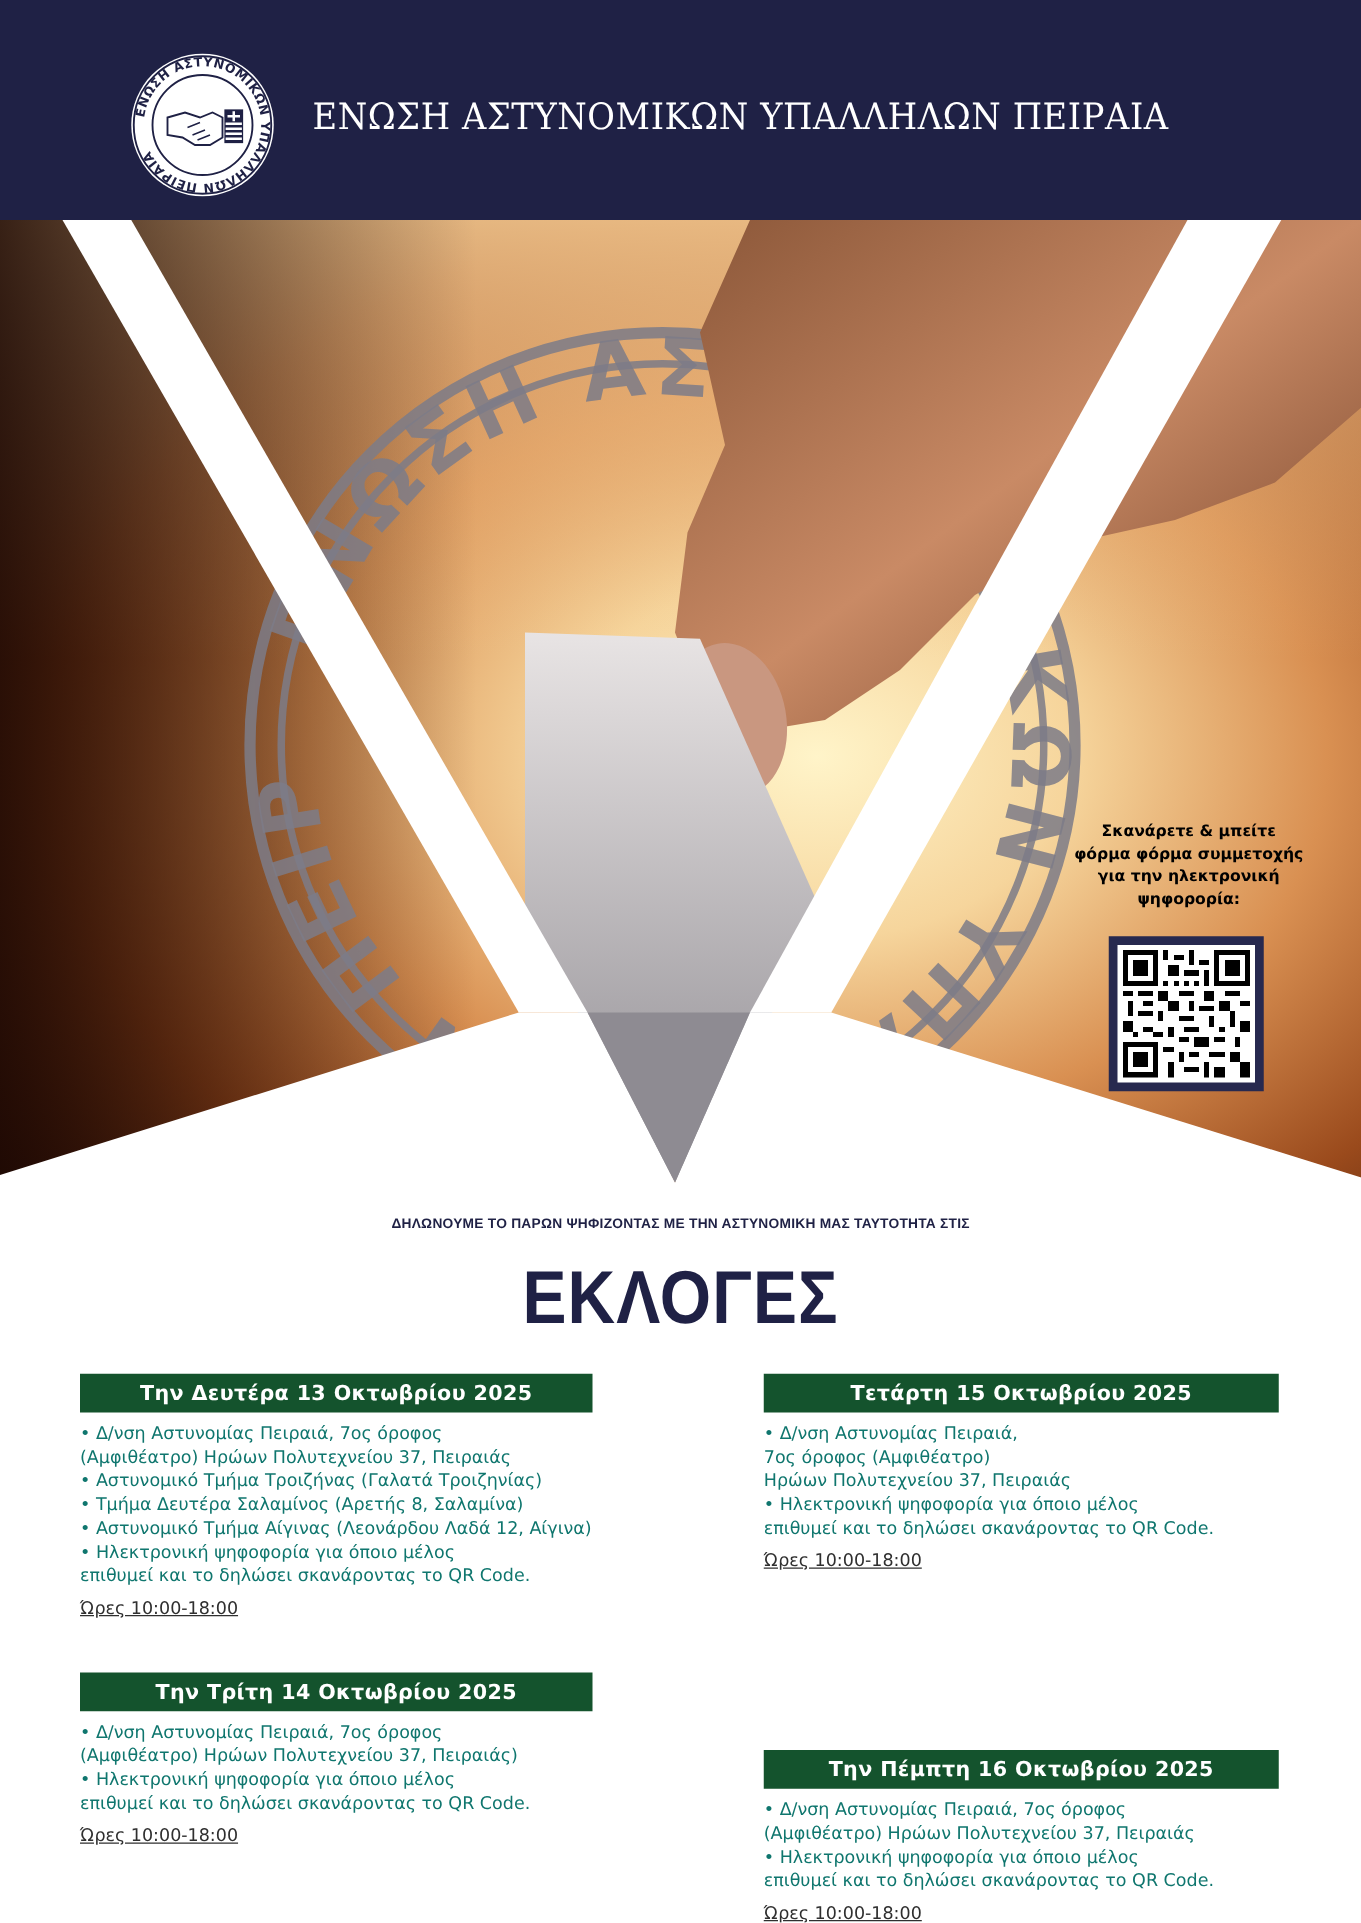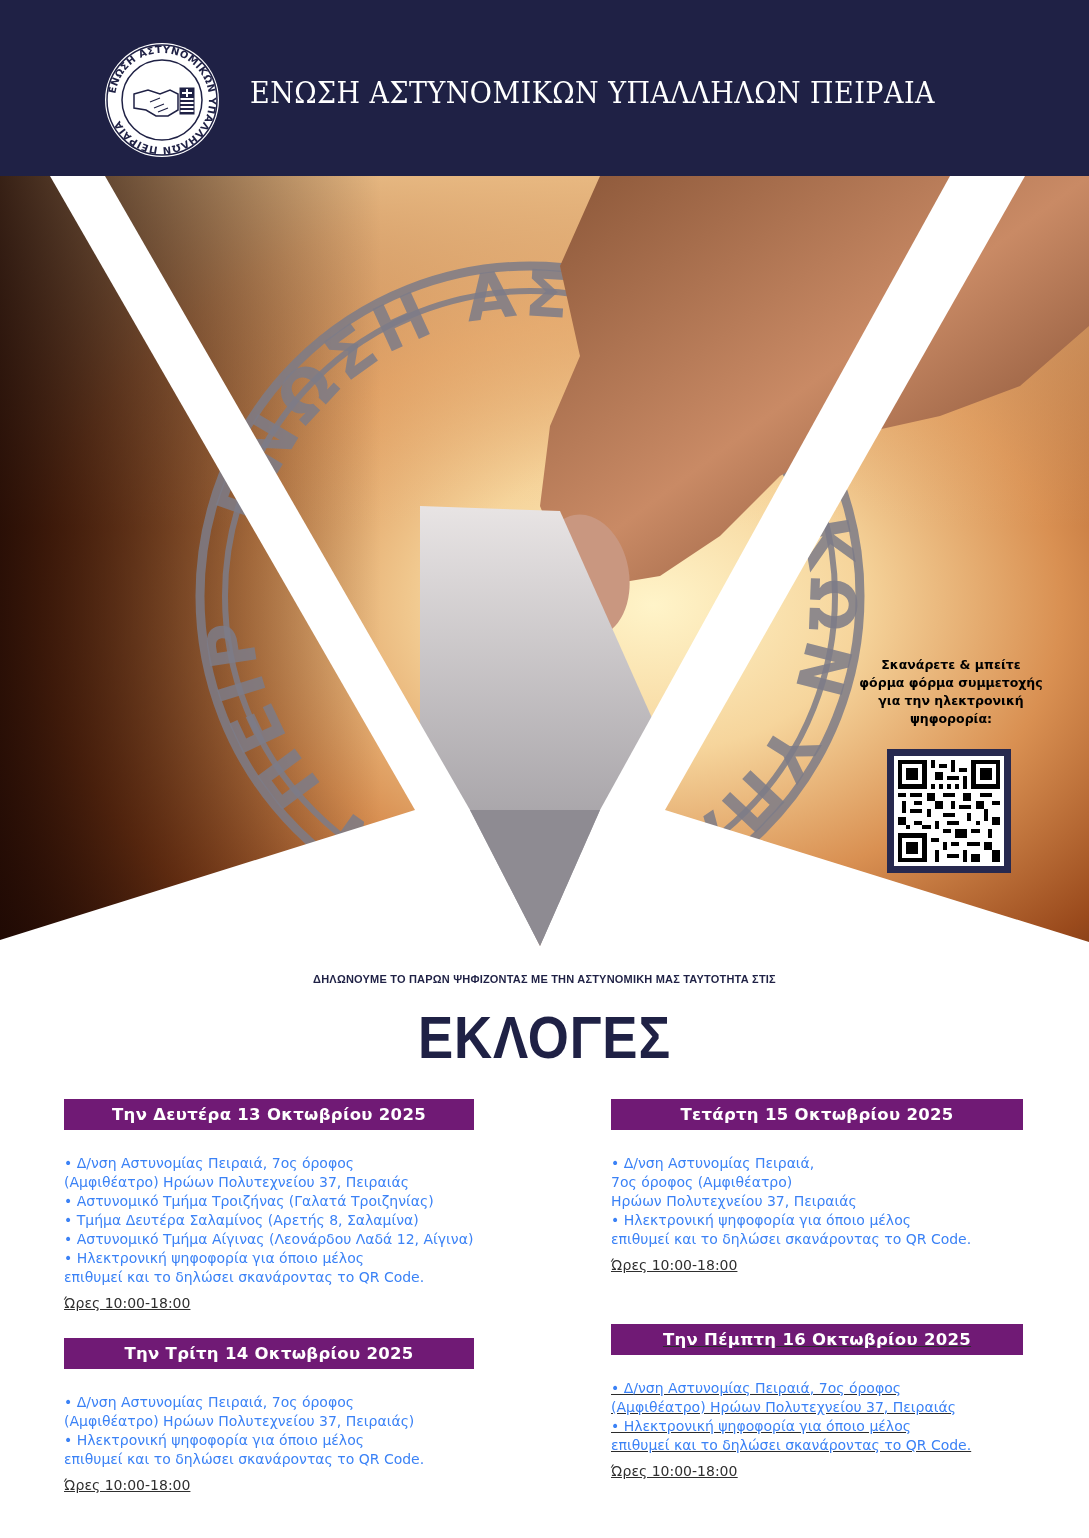--- a/index.html
+++ b/index.html
@@ -42,25 +42,25 @@
   .main-title {
     position: absolute; left: 0; top: 1003px; width: 1089px; text-align: center;
     font-family: "Liberation Sans", sans-serif; font-weight: bold; font-size: 60px;
     color: #1f2145; transform: scaleX(0.88); letter-spacing: 1px;
   }
 
   .day {
     position: absolute; width: 420px;
   }
   .day-header {
-    background: #701a75; color: #ffffff; height: 31px; line-height: 31px;
+    background: #14532d; color: #ffffff; height: 31px; line-height: 31px;
     text-align: center; font-weight: bold; font-size: 16.5px; letter-spacing: 0.3px;
   }
   .day-body {
-    margin-top: 24px; font-size: 14px; line-height: 19px; color: #3b82f6;
+    margin-top: 8px; font-size: 14px; line-height: 19px; color: #0f766e;
   }
   .day-body div { white-space: nowrap; }
   .hours {
     margin-top: 8px; font-size: 14px; text-decoration: underline; color: #2f2f2f;
   }
 </style>
 </head>
 <body>
 
 <div class="header">
@@ -258,21 +258,21 @@
   <div class="day-header">Την Τρίτη 14 Οκτωβρίου 2025</div>
   <div class="day-body">
     <div>• Δ/νση Αστυνομίας Πειραιά, 7ος όροφος</div>
     <div>(Αμφιθέατρο) Ηρώων Πολυτεχνείου 37, Πειραιάς)</div>
     <div>• Ηλεκτρονική ψηφοφορία για όποιο μέλος</div>
     <div>επιθυμεί και το δηλώσει σκανάροντας το QR Code.</div>
   </div>
   <div class="hours">Ώρες 10:00-18:00</div>
 </div>
 
-<div class="day" style="left:611px; top:1324px; width:412px;text-decoration:underline;">
+<div class="day" style="left:611px; top:1400px; width:412px;">
   <div class="day-header">Την Πέμπτη 16 Οκτωβρίου 2025</div>
   <div class="day-body">
     <div>• Δ/νση Αστυνομίας Πειραιά, 7ος όροφος</div>
     <div>(Αμφιθέατρο) Ηρώων Πολυτεχνείου 37, Πειραιάς</div>
     <div>• Ηλεκτρονική ψηφοφορία για όποιο μέλος</div>
     <div>επιθυμεί και το δηλώσει σκανάροντας το QR Code.</div>
   </div>
   <div class="hours">Ώρες 10:00-18:00</div>
 </div>
 

